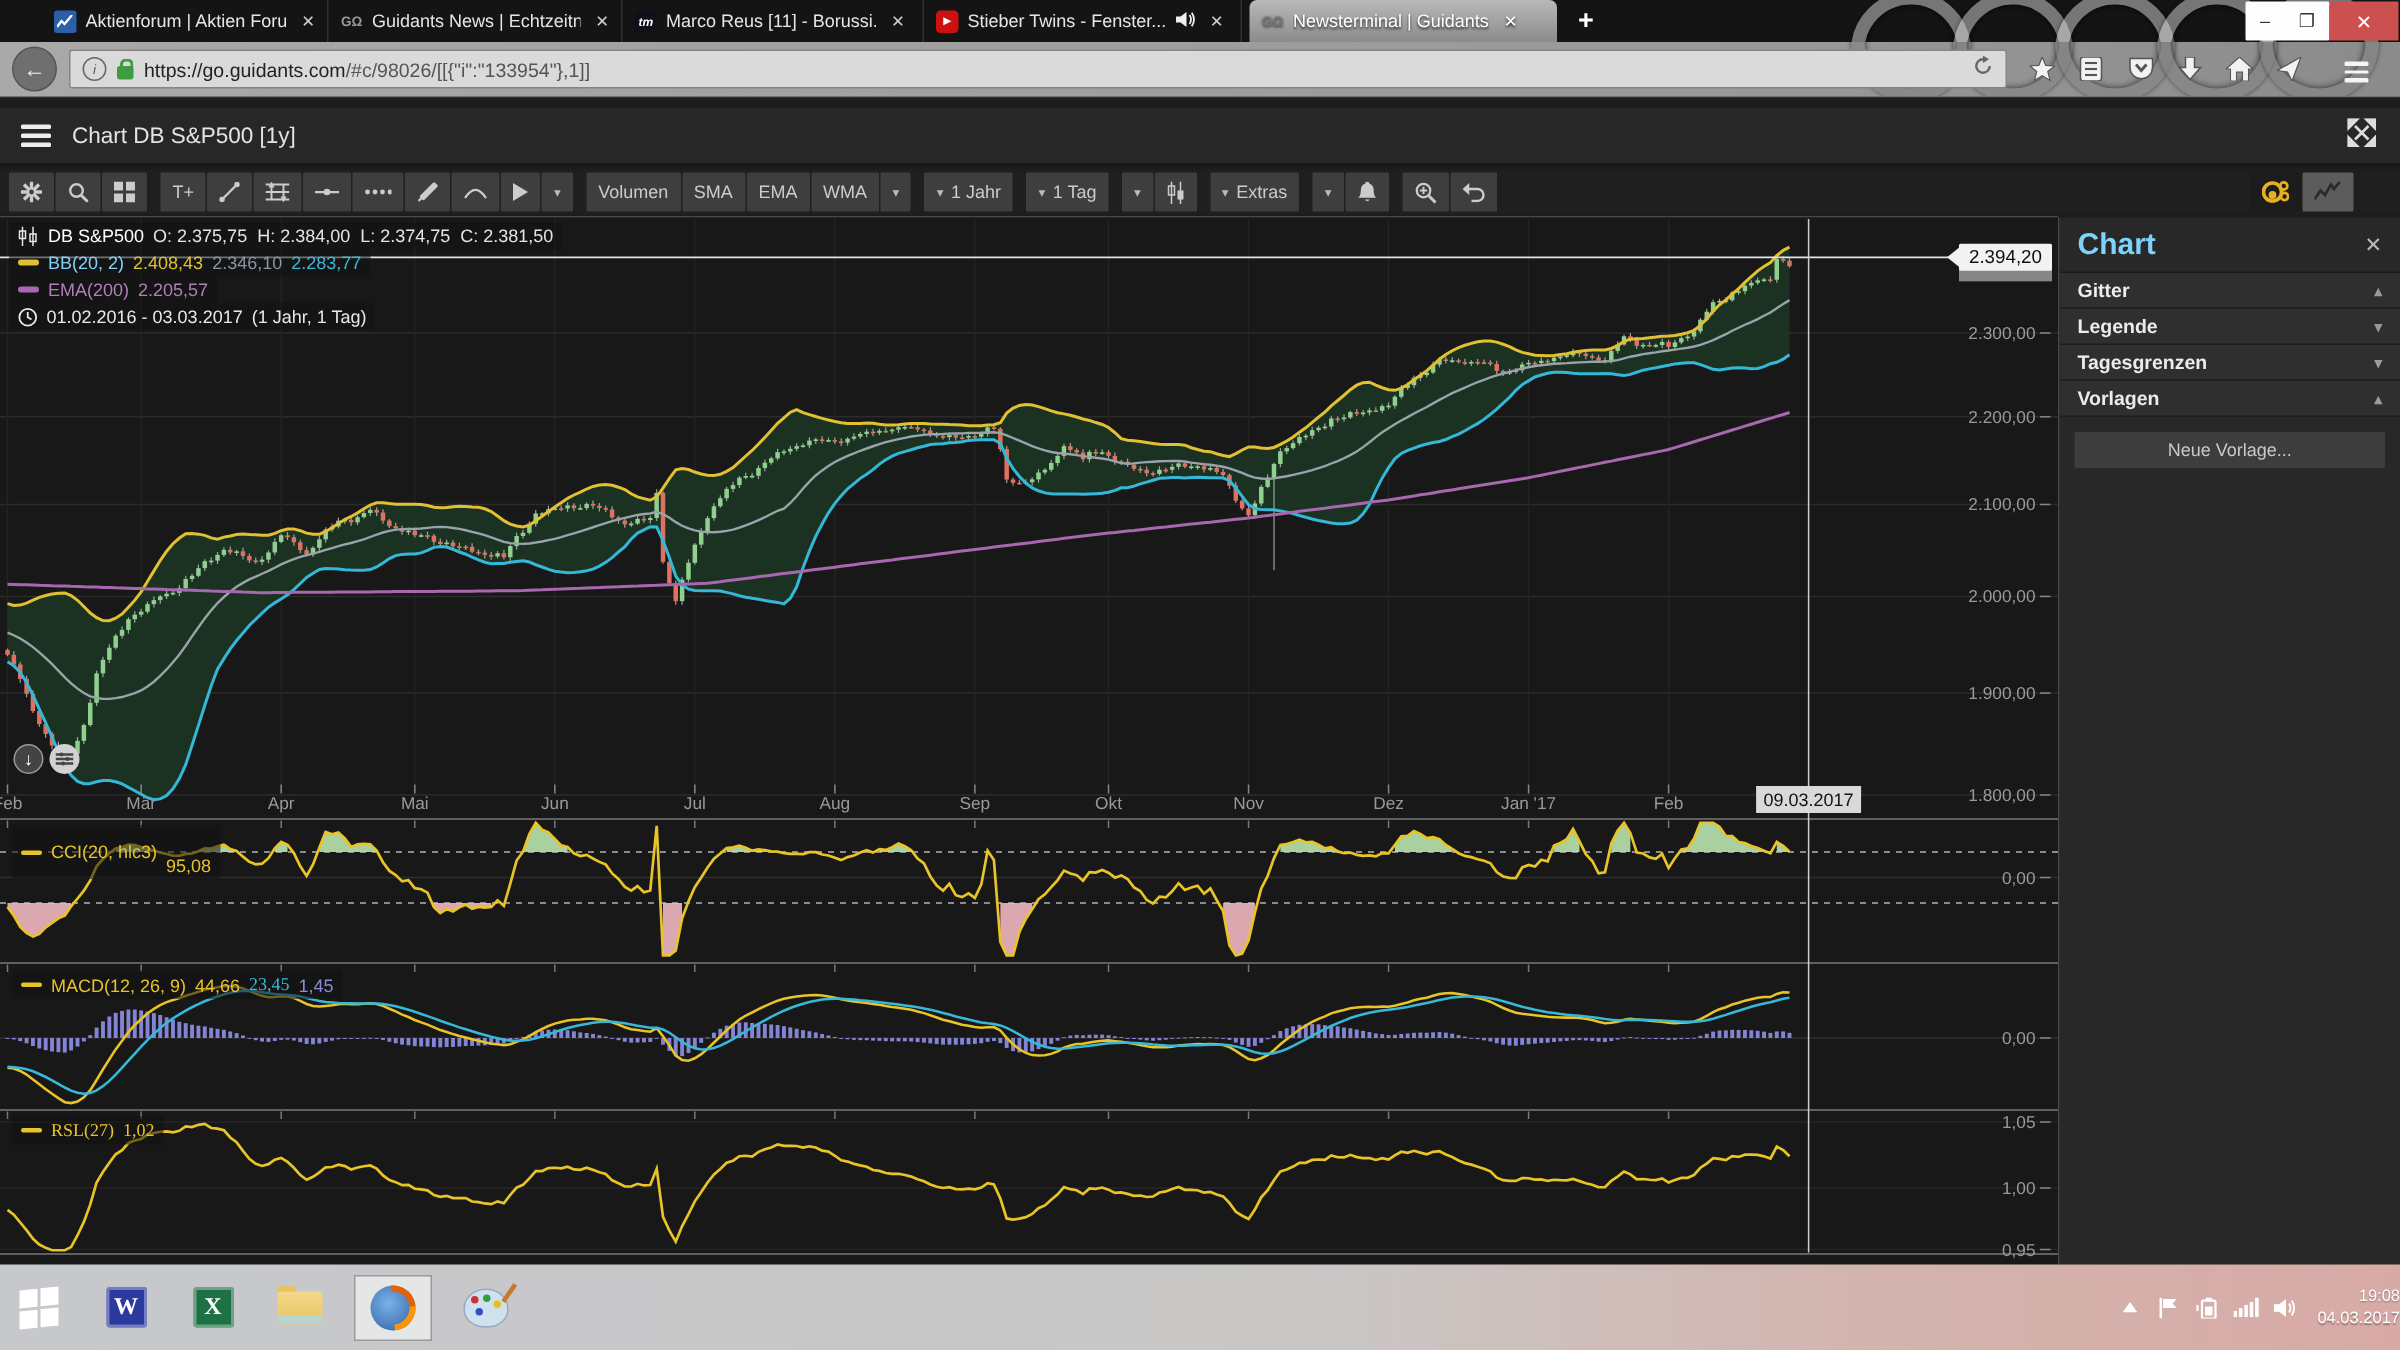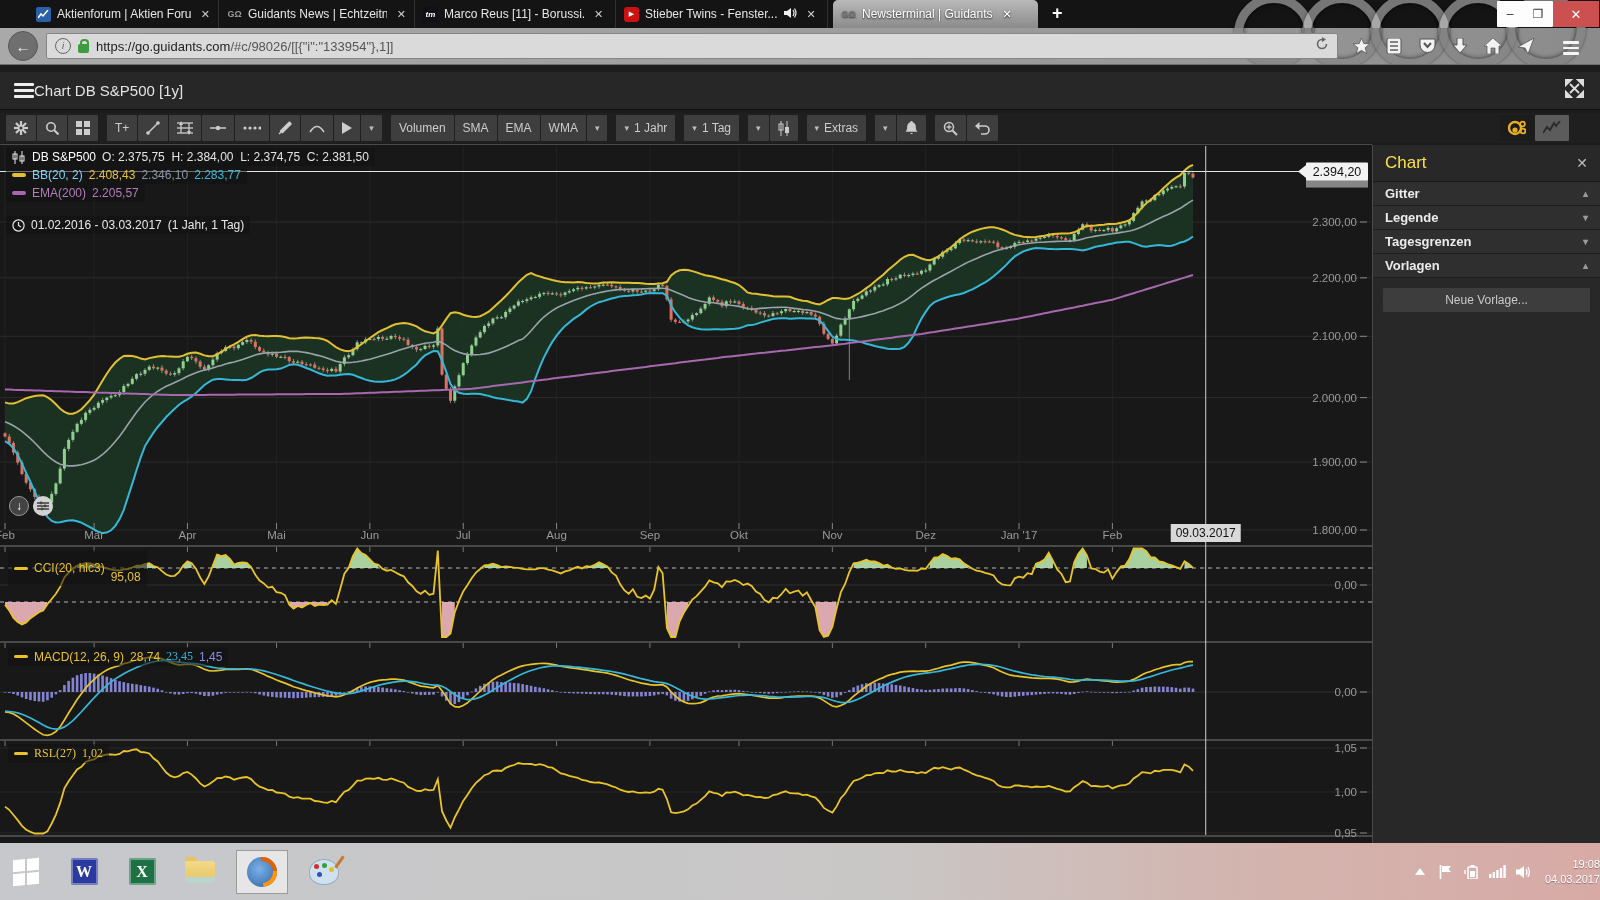--- a/index.html
+++ b/index.html
@@ -30,40 +30,40 @@
   #urltext .path{color:#555;}
   .infoicon{width:14px;height:14px;border:1px solid #666;border-radius:50%;color:#555;font-size:9px;display:flex;align-items:center;justify-content:center;font-style:italic;flex:none;}
   .lockicon{width:11px;height:9px;background:#3f9b3f;border-radius:2px;position:relative;margin-top:4px;flex:none;}
   .lockicon:before{content:"";position:absolute;left:2px;top:-5px;width:5px;height:6px;border:2px solid #3f9b3f;border-bottom:none;border-radius:4px 4px 0 0;}
   .navicon{width:26px;height:26px;display:flex;align-items:center;justify-content:center;color:#f5f5f5;font-size:15px;}
   .menubars{display:flex;flex-direction:column;gap:3px;}
   .menubars b{width:16px;height:2.5px;background:#f5f5f5;border-radius:1px;}
   
   #appshell{left:0;top:65px;width:1600px;height:778px;background:#1c1c1c;}
   #appheader{left:0;top:72px;width:1600px;height:38px;background:#272727;border-bottom:1px solid #111;display:flex;align-items:center;box-sizing:border-box;}
-  #apptitle{color:#e3e3e3;font-size:15px;}
+  #apptitle{color:#e3e3e3;font-size:15px;margin-left:14px;}
   .hamb{display:flex;flex-direction:column;gap:3px;margin-left:14px;}
   .hamb b{width:20px;height:3px;background:#eee;border-radius:1px;}
   #apptoolbar{left:0;top:113px;width:1600px;height:30px;background:#1f1f1f;display:flex;align-items:center;padding-left:6px;box-sizing:border-box;}
   .tbtn{height:26px;background:#3e3e3e;color:#ccc;font-size:12px;display:inline-flex;align-items:center;justify-content:center;padding:0 8px;margin-right:1px;border-radius:1px;white-space:nowrap;}
   .tbtn svg{display:block;}
   .tgap{width:8px;flex:none;}
   .caret{font-size:9px;color:#bbb;margin-right:5px;}
   .caret.solo{margin:0;}
   
   #chart-svg{left:0;top:145px;}
   #chartborder{left:0;top:144px;width:1372px;height:1px;background:#4a4a4a;}
   #sidediv{left:1372px;top:145px;width:1px;height:698px;background:#4a4a4a;}
   .chip{position:absolute;background:rgba(18,18,18,.55);padding:2px 6px;font-size:12px;white-space:nowrap;display:flex;align-items:center;gap:6px;}
   .dash{display:inline-block;width:14px;height:4px;border-radius:2px;flex:none;}
   .cbtn{position:absolute;width:20px;height:20px;border-radius:50%;display:flex;align-items:center;justify-content:center;font-size:12px;box-sizing:border-box;}
   
   #sidebar{left:1373px;top:145px;width:227px;height:698px;background:#282828;}
   .sb-head{height:36px;display:flex;align-items:center;justify-content:space-between;padding:0 12px;border-bottom:1px solid #1a1a1a;}
-  .sb-head .t{color:#fde047;font-size:17px;font-weight:normal;}
+  .sb-head .t{color:#7dd3fc;font-size:20px;font-weight:bold;}
   .sb-head .x{color:#bbb;font-size:14px;}
   .sb-sec{height:23px;background:#2f2f2f;display:flex;align-items:center;justify-content:space-between;padding:0 12px;border-bottom:1px solid #1e1e1e;color:#ececec;font-size:13px;font-weight:bold;}
   .sb-sec .arr{color:#9a9a9a;font-size:10px;}
   .sb-content{background:#242424;padding:10px 12px 14px;border-bottom:1px solid #1e1e1e;}
   .sb-content .lbl{color:#e8e8e8;font-size:13px;font-weight:bold;margin-bottom:10px;}
   .togglecirc{width:26px;height:26px;border-radius:50%;background:#4e4e4e;display:flex;align-items:center;justify-content:center;color:#e6b32a;font-size:14px;}
   .sb-btnrow{padding:10px 10px;}
   .sb-btnrow button{width:100%;height:24px;background:#3d3d3d;border:none;color:#c9c9c9;font-size:12px;font-family:inherit;border-radius:1px;}
   
   #taskbar{left:0;top:843px;width:1600px;height:57px;background:linear-gradient(90deg,#c6c8cc 0%,#c9c7c6 55%,#d3b4ae 78%,#d8aaa6 100%);display:flex;align-items:center;}
@@ -1428,38 +1428,38 @@
     <span style="color:#7dd3fc;">BB(20, 2)</span>
     <span style="color:#e2c033;">2.408,43</span>
     <span style="color:#8a93a6;">2.346,10</span>
     <span style="color:#38b8d8;">2.283,77</span>
   </div>
   <div class="chip" style="left:6px;top:184px;">
     <span class="dash" style="background:#a868b0;"></span>
     <span style="color:#b37cba;">EMA(200)</span>
     <span style="color:#b37cba;">2.205,57</span>
   </div>
-  <div class="chip" style="left:6px;top:216px;text-align:center;">
+  <div class="chip" style="left:6px;top:202px;text-align:center;">
     <svg width="13" height="13" viewBox="0 0 13 13">
         <circle cx="6.5" cy="6.5" r="5.6" stroke="#e8e8e8" stroke-width="1.2" fill="none"></circle>
         <polyline points="6.5,3 6.5,6.5 9,8" stroke="#e8e8e8" stroke-width="1.2" fill="none"></polyline>
       </svg>
     <span style="color:#e8e8e8;">01.02.2016 - 03.03.2017</span>
     <span style="color:#e8e8e8;">(1 Jahr, 1 Tag)</span>
   </div>
 
   <div class="chip" style="left:8px;top:550px;">
     <span class="dash" style="background:#e8c428;height:3px;"></span>
     <span style="color:#e8c428;">CCI(20, hlc3)</span>
     <span style="color:#e8c428;margin-top:18px;">95,08</span>
   </div>
   <div class="chip" style="left:8px;top:647px;">
     <span class="dash" style="background:#e8c428;height:3px;"></span>
     <span style="color:#e8c428;">MACD(12, 26, 9)</span>
-    <span style="color:#e8c428;">28,74</span>
+    <span style="color:#e8c428;">44,66</span>
     <span style="color:#38b8d8;font-family:Liberation Serif, serif;">23,45</span>
     <span style="color:#8a8ade;">1,45</span>
   </div>
   <div class="chip" style="left:8px;top:744px;font-family:Liberation Serif, serif;">
     <span class="dash" style="background:#e8c428;height:3px;"></span>
     <span style="color:#e8c428;">RSL(27)</span>
     <span style="color:#e8c428;">1,02</span>
   </div>
 
   <div class="cbtn" style="left:9px;top:496px;background:rgba(72,72,72,.9);border:1px solid #999;color:#fff;">↓</div>

